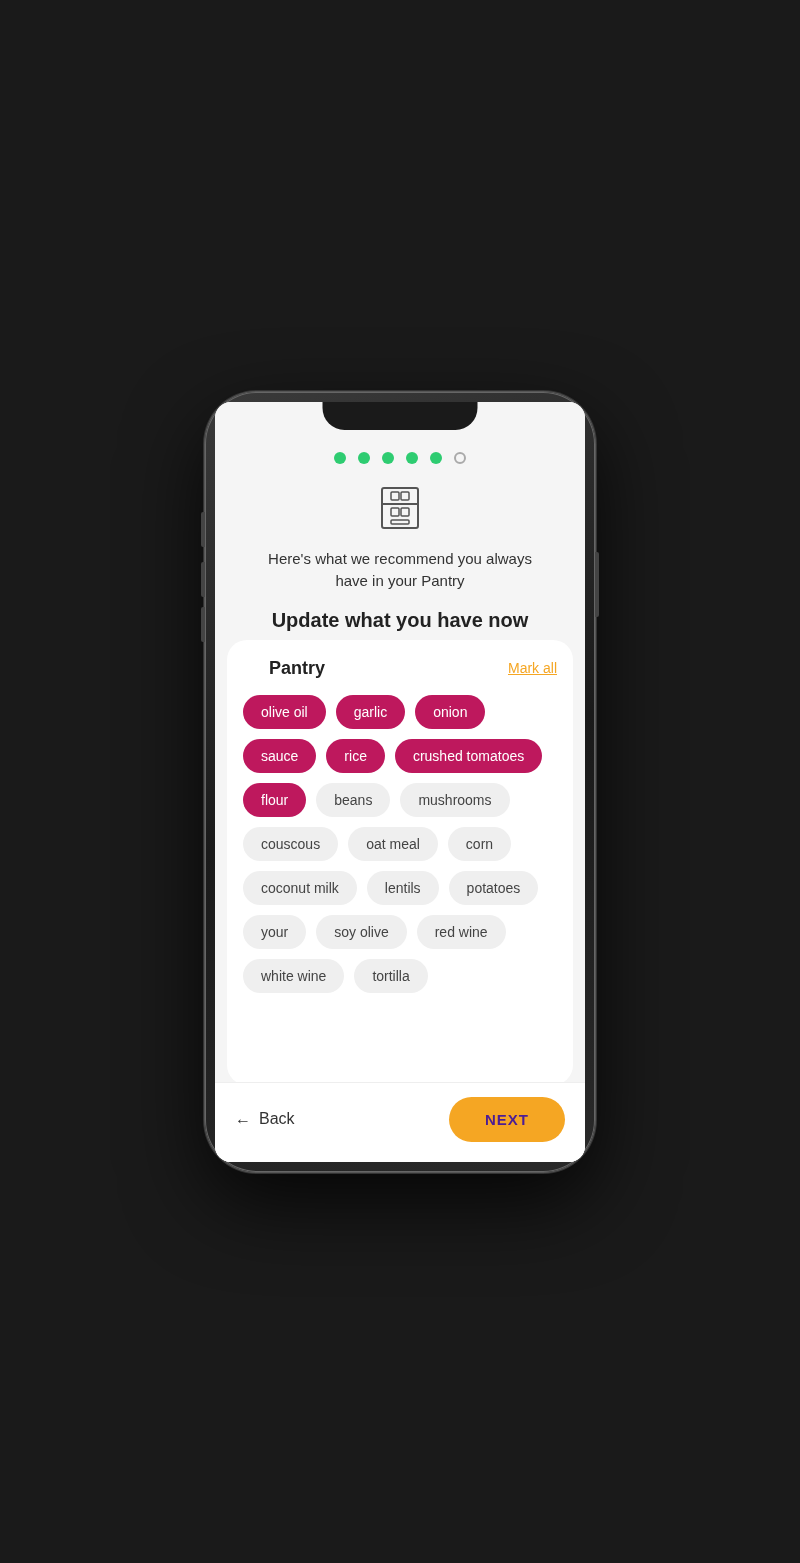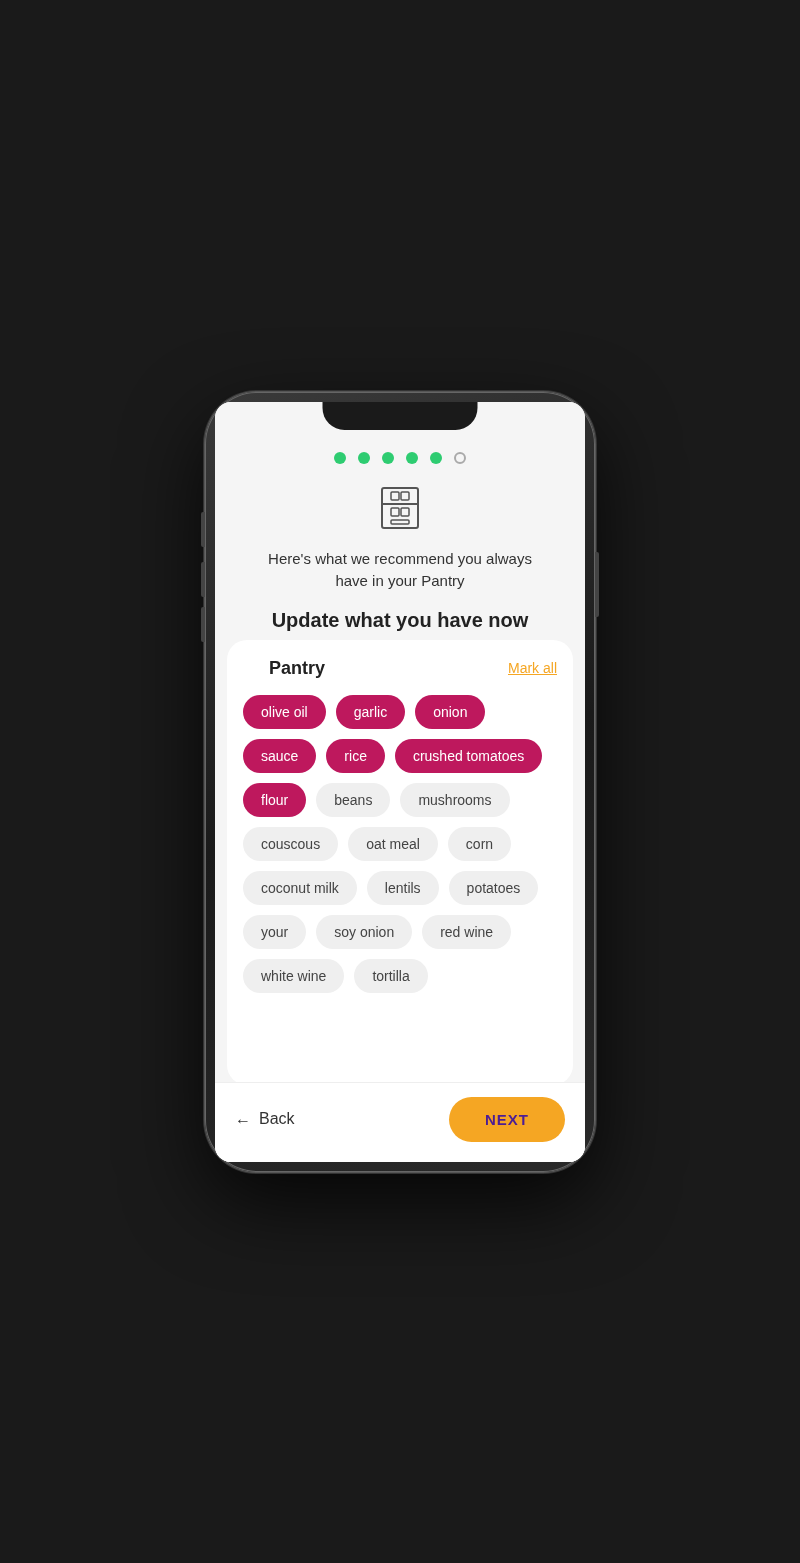--- a/index.html
+++ b/index.html
@@ -299,21 +299,21 @@
               <button class="tag selected">flour</button>
               <button class="tag unselected">beans</button>
               <button class="tag unselected">mushrooms</button>
               <button class="tag unselected">couscous</button>
               <button class="tag unselected">oat meal</button>
               <button class="tag unselected">corn</button>
               <button class="tag unselected">coconut milk</button>
               <button class="tag unselected">lentils</button>
               <button class="tag unselected">potatoes</button>
               <button class="tag unselected">your</button>
-              <button class="tag unselected">soy onion</button>
+              <button class="tag unselected">soy olive</button>
               <button class="tag unselected">red wine</button>
               <button class="tag unselected">white wine</button>
               <button class="tag unselected">tortilla</button>
             </div>
         </div>
       </div>
 
     </div>
 
     <div class="bottom-nav">

